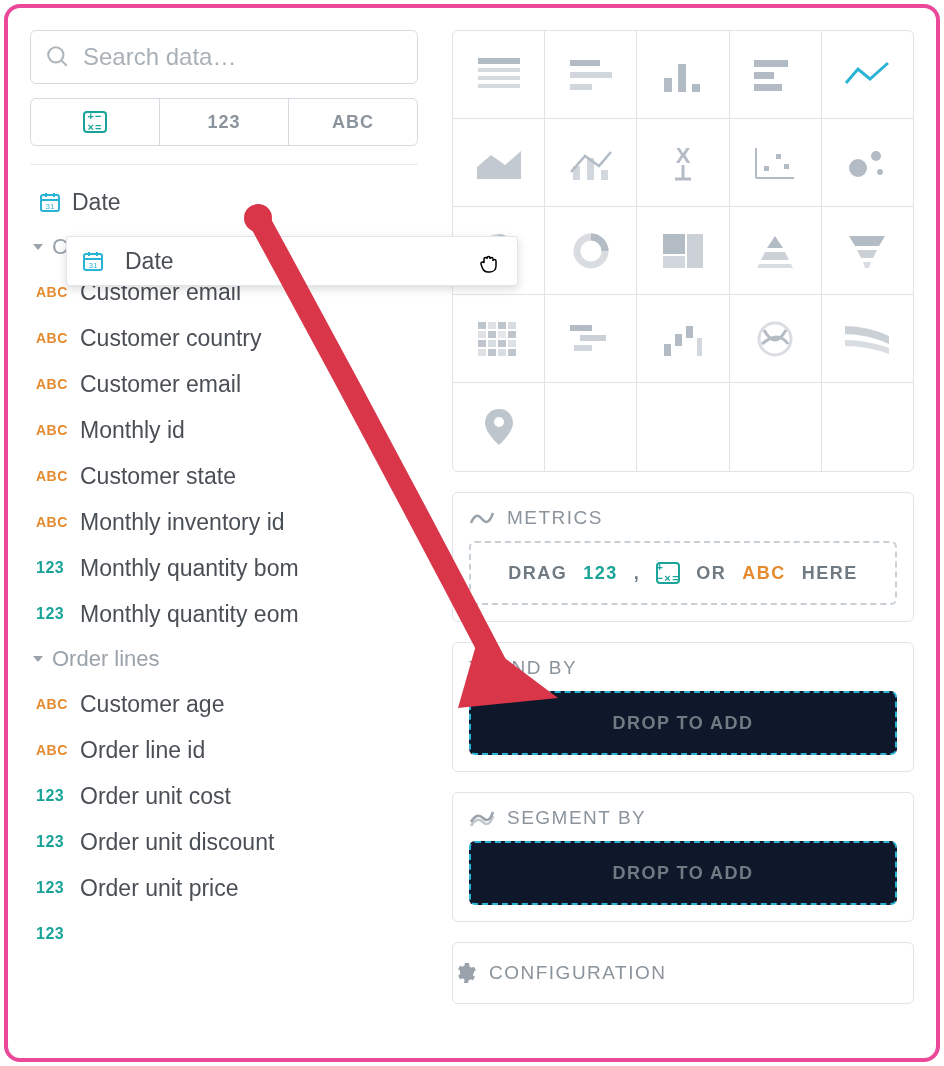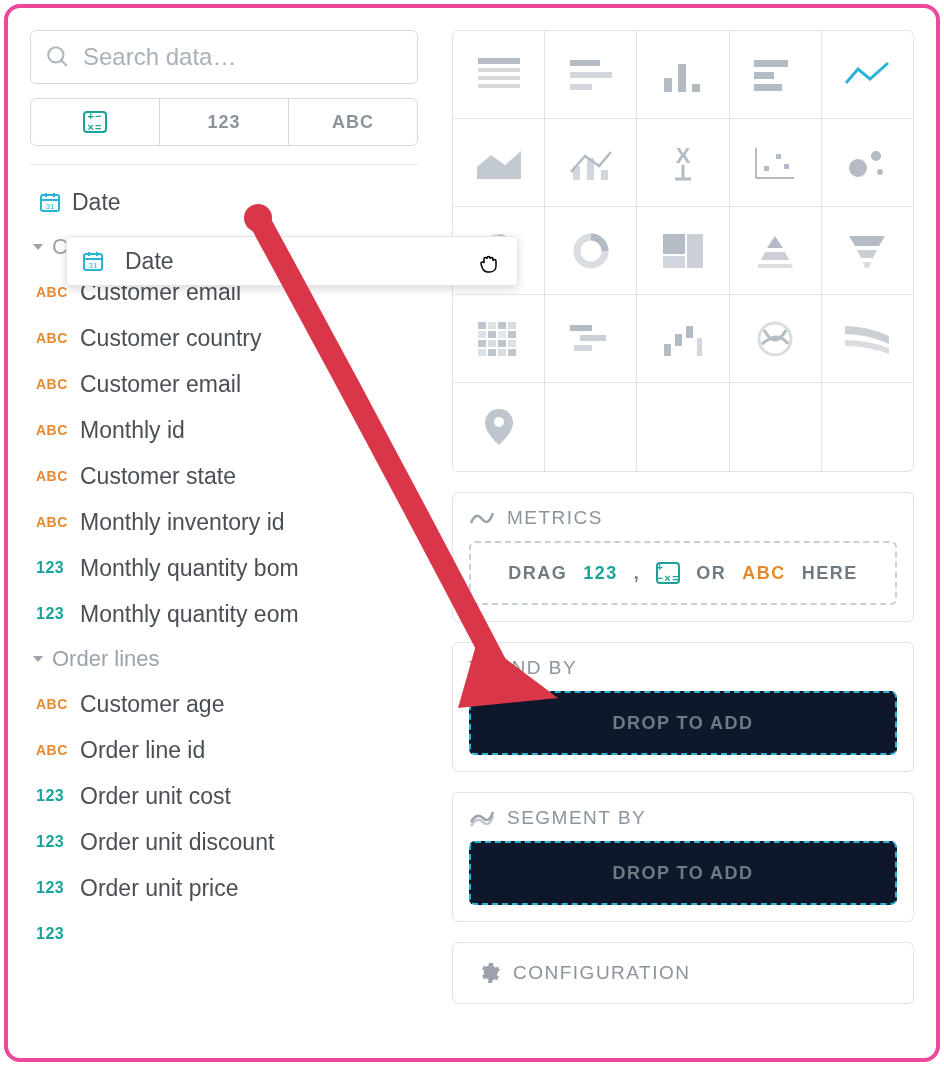--- a/index.html
+++ b/index.html
@@ -179,21 +179,21 @@
     border-color: #2bb3d6;
     background: #0f172a;
   }
   .drop-zone .pill {
     display: inline-flex;
     align-items: center;
     gap: 16px;
   }
   .drop-zone .t-num { color: #1aa398; font-weight: 700; }
   .drop-zone .t-abc { color: #e58a2e; font-weight: 700; }
-  .section.compact { padding: 18px 24px; text-align: right; }
+  .section.compact { padding: 18px 0; text-align: right; }
   .section.compact .section-head { margin-bottom: 0; }
   
   .arrow-svg {
     position: absolute;
     left: 220px;
     top: 190px;
     z-index: 40;
     pointer-events: none;
   }
   

